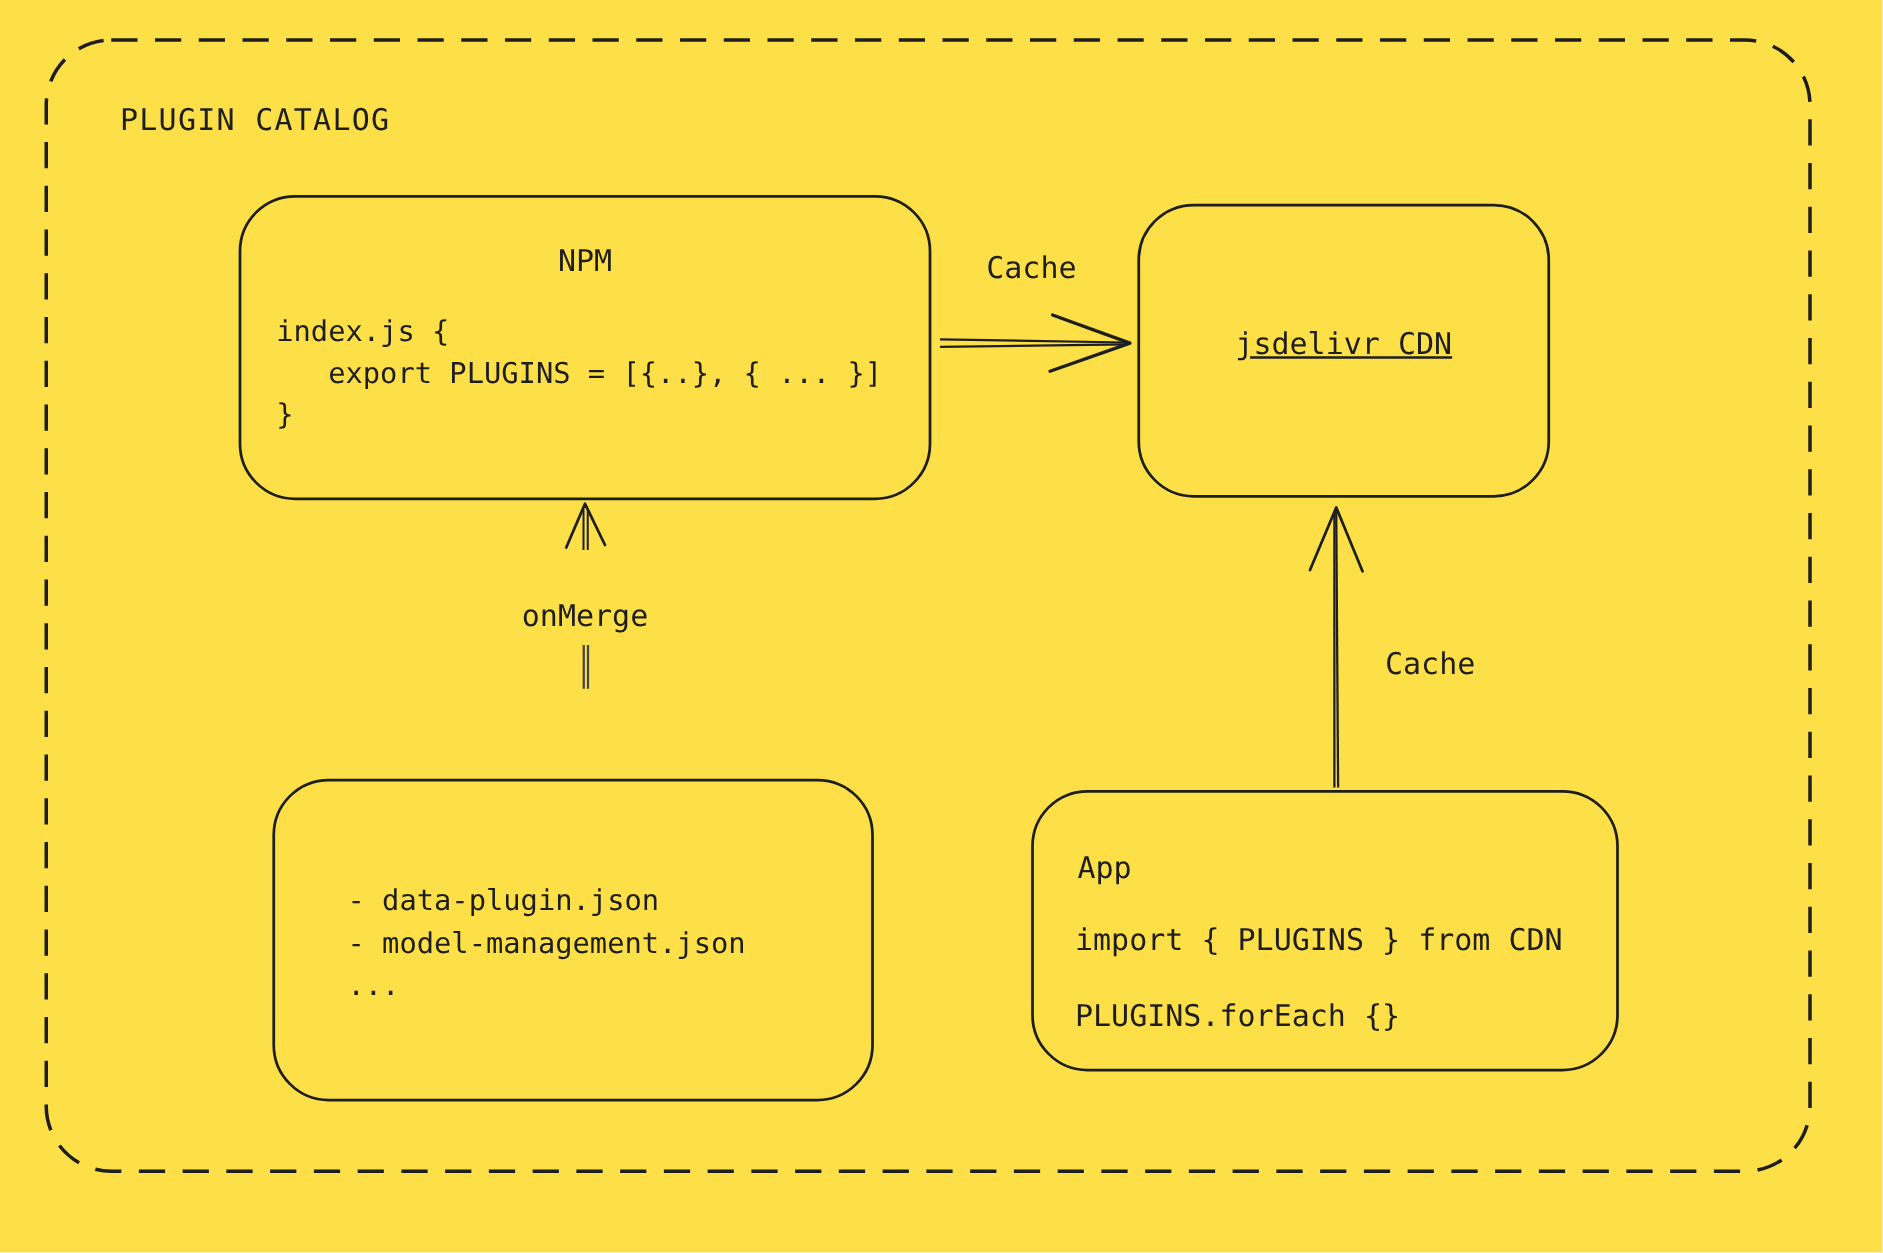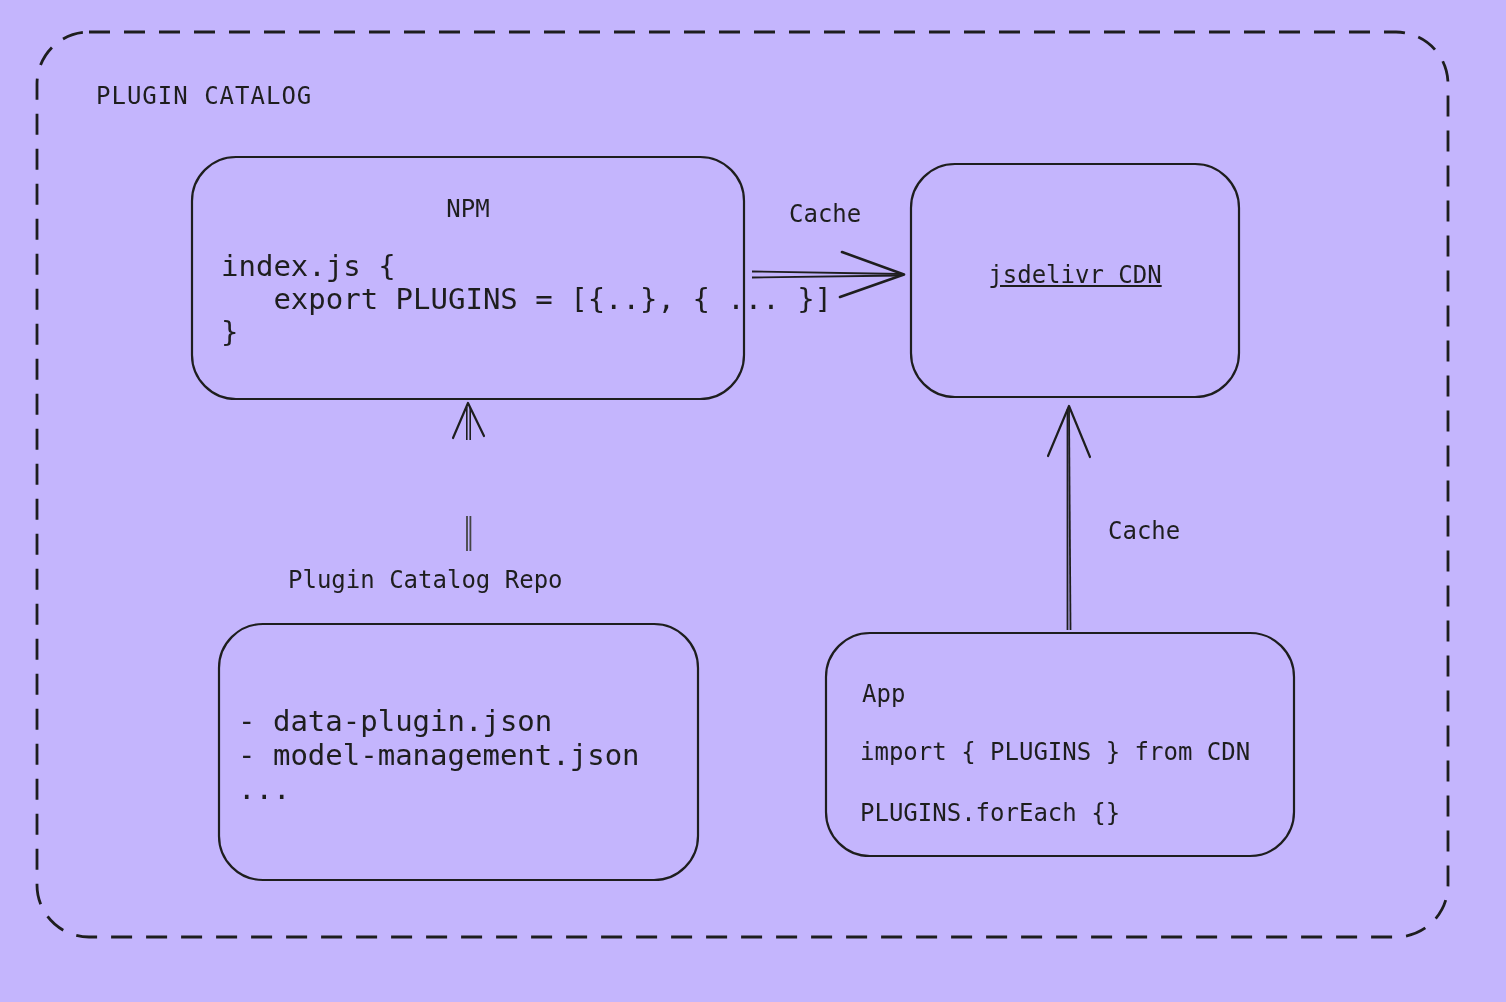--- a/index.html
+++ b/index.html
@@ -4,43 +4,43 @@
 <style>
   html, body {
     margin: 0;
     padding: 0;
     background: #ffffff;
   }
   #canvas {
     position: relative;
     width: 1506px;
     height: 1002px;
-    background: #c4b5fd;
+    background: #fde047;
     overflow: hidden;
     font-family: "DejaVu Sans Mono", "Liberation Mono", monospace;
     color: #1e1e1e;
   }
   #shapes {
     position: absolute;
     left: 0;
     top: 0;
     width: 1506px;
     height: 1002px;
   }
   .txt {
     position: absolute;
     font-family: "DejaVu Sans Mono", "Liberation Mono", monospace;
     color: #1e1e1e;
     white-space: pre;
     line-height: 1.0;
   }
   .t24 { font-size: 24px; }
-  .t23 { font-size: 29px; }
+  .t23 { font-size: 23px; }
   .code { line-height: 33px; }
-  .files { line-height: 34px; }
+  .files { line-height: 34px; margin-left: 40px; }
   .center { text-align: center; }
   .title { letter-spacing: 1px; }
 </style>
 </head>
 <body>
 
 <div id="canvas">
 
   <svg id="shapes" viewBox="0 0 1506 1002" xmlns="http://www.w3.org/2000/svg">
 
@@ -79,22 +79,22 @@
 
   <div class="txt t24 center" style="left:192px; top:197px; width:552px;">NPM</div>
   <div class="txt t23 code" style="left:221px; top:250px;">index.js {
    export PLUGINS = [{..}, { ... }]
 }</div>
 
   <div class="txt t24" style="left:789px; top:202px;">Cache</div>
 
   <div class="txt t24 center" style="left:911px; top:263px; width:328px;text-decoration:underline;">jsdelivr CDN</div>
 
+  <div class="txt t24 center" style="left:318px; top:481px; width:300px;">onMerge</div>
 
-  <div class="txt t24" style="left:288px; top:568px;">Plugin Catalog Repo</div>
   <div class="txt t23 files" style="left:238px; top:704px;">- data-plugin.json
 - model-management.json
 ...</div>
 
   <div class="txt t24" style="left:862px; top:682px;">App</div>
   <div class="txt t24" style="left:860px; top:740px;">import { PLUGINS } from CDN</div>
   <div class="txt t24" style="left:860px; top:801px;">PLUGINS.forEach {}</div>
 
   <div class="txt t24" style="left:1108px; top:519px;">Cache</div>
 

